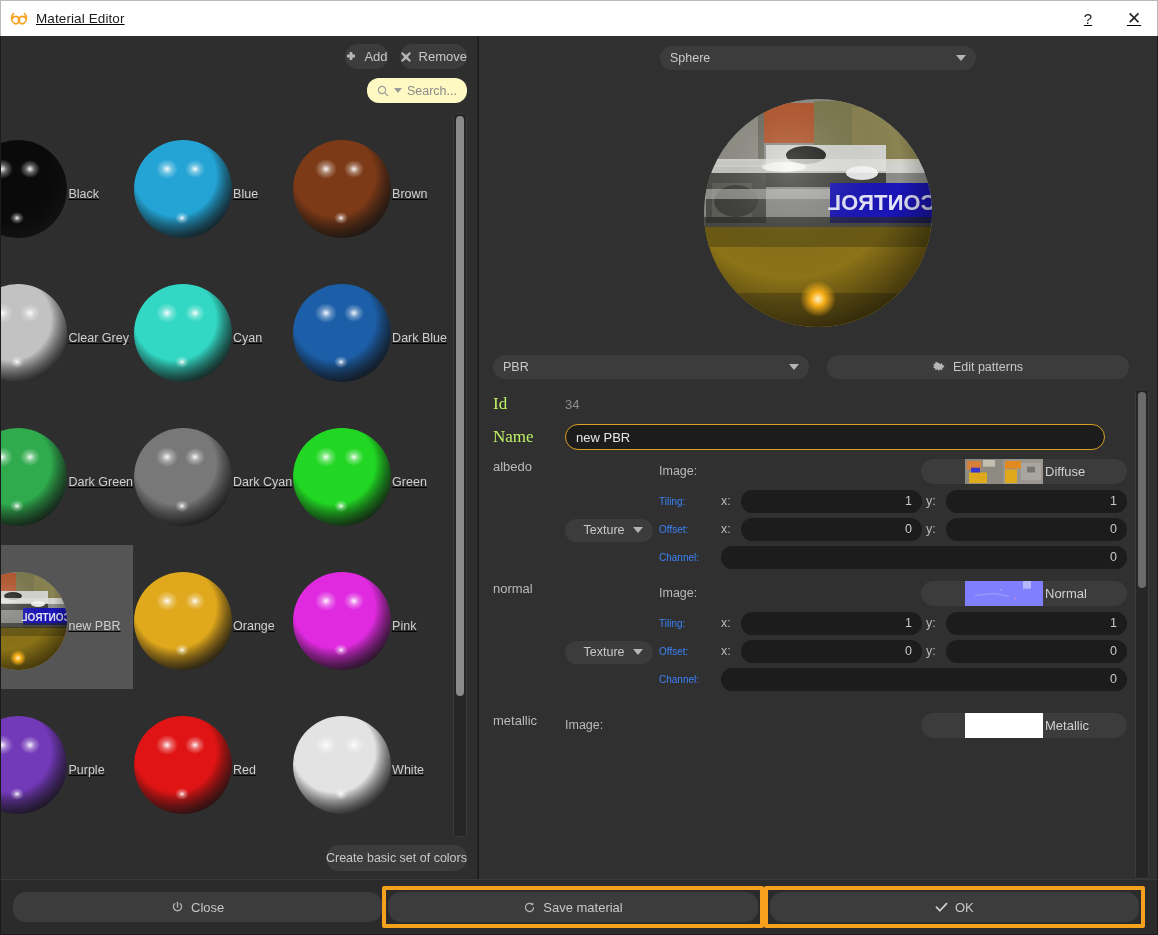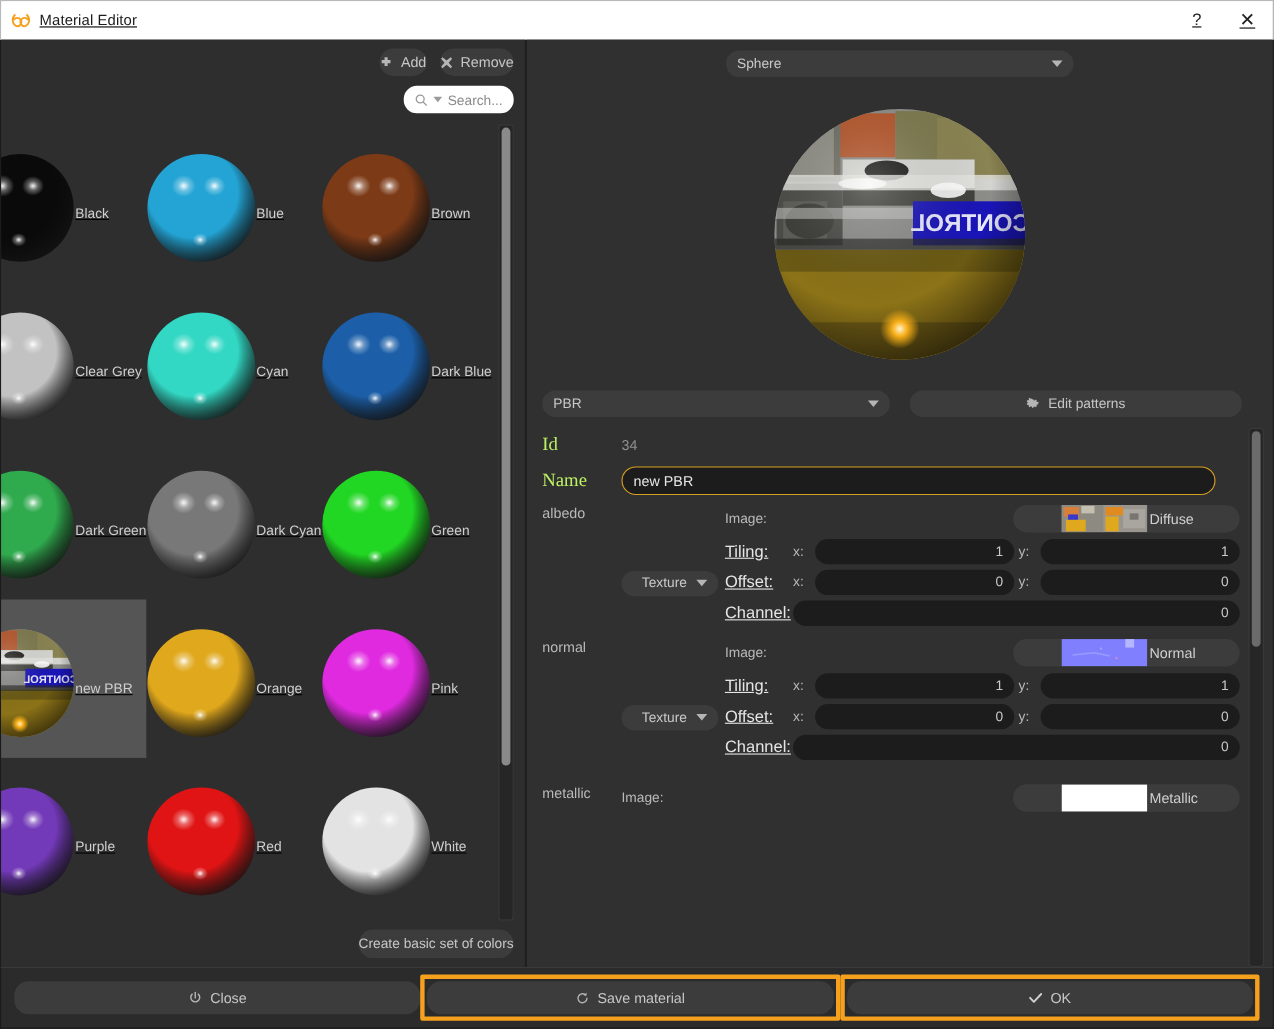--- a/index.html
+++ b/index.html
@@ -71,21 +71,21 @@
     border: none;
   }
   .pill .ic { margin-right: 7px; display: inline-flex; align-items: center; }
 
   
   .toprow { display: flex; gap: 12px; margin-bottom: 9px; }
   .toprow .pill { flex: 1 1 0; height: 25px; }
 
   
   .searchbar {
-    height: 25px; background: #ffffff;
+    height: 25px; background: #fef9c3;
     border-radius: 12px;
     display: flex; align-items: center;
     padding: 0 10px; margin-bottom: 10px;
   }
   .searchbar .sicon { margin-right: 3px; display: flex; }
   .searchbar .caret {
     width: 0; height: 0; margin: 0 5px 0 2px;
     border-left: 4px solid transparent; border-right: 4px solid transparent;
     border-top: 5px solid #9a9a9a;
   }
@@ -203,21 +203,21 @@
   .map-block { display: flex; margin-bottom: 6px; }
   .map-name { width: 72px; flex: none; color: #b9b9b9; font-size: 13px; padding-top: 4px; }
   .map-typecol {
     width: 94px; flex: none;
     display: flex; align-items: center; padding-top: 34px;
   }
   .map-typecol .combo { width: 88px; height: 23px; border-radius: 12px; text-align: center; }
   .map-fields { flex: 1 1 auto; }
 
   .frow { display: flex; align-items: center; height: 28px; gap: 4px; }
-  .frow .k { width: 58px; flex: none; color: #e5e5e5; font-size: 15px; text-decoration: underline; }
+  .frow .k { width: 58px; flex: none; color: #3b82f6; font-size: 10px; }
   .frow .axis { width: 16px; flex: none; color: #b9b9b9; font-size: 12.5px; }
   .frow .field { flex: 1 1 0; min-width: 0; }
 
   .imgbtn {
     width: 206px; height: 25px; border-radius: 13px;
     background: #3c3c3c; display: flex; align-items: center;
     overflow: hidden; position: relative; cursor: default;
     margin-left: auto;
   }
   .imgbtn .thumb {

